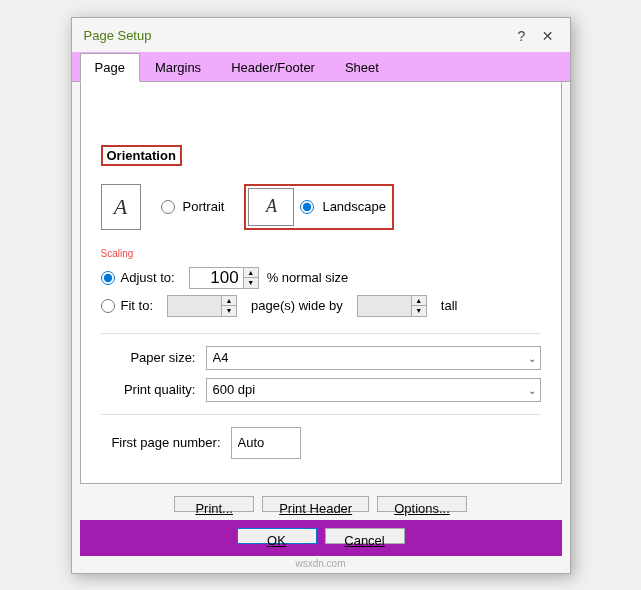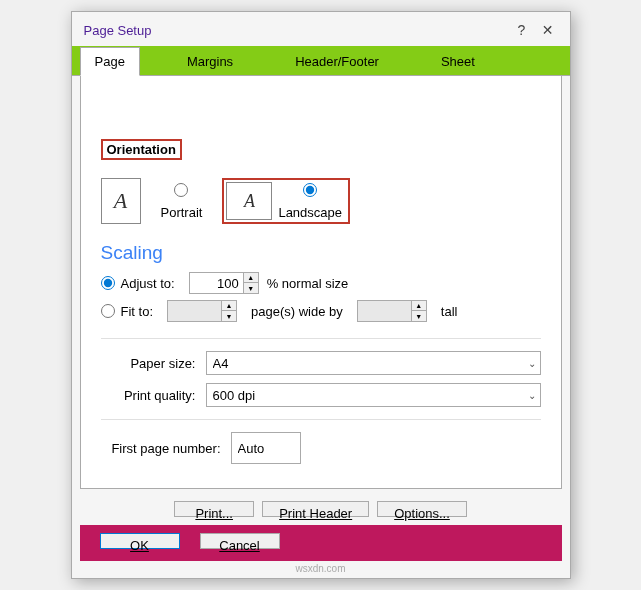--- a/index.html
+++ b/index.html
@@ -27,21 +27,21 @@
       background: #f5f5f5;
       padding: 8px 12px 6px 12px;
       display: flex;
       align-items: center;
       justify-content: space-between;
       border-bottom: none;
     }
     .title-bar-title {
       font-size: 13px;
       font-weight: normal;
-      color: #4c1d95;
+      color: #4d7c0f;
     }
     .title-bar-controls {
       display: flex;
       gap: 6px;
       align-items: center;
     }
     .title-btn {
       background: none;
       border: none;
       cursor: pointer;
@@ -51,22 +51,21 @@
       height: 20px;
       display: flex;
       align-items: center;
       justify-content: center;
     }
 
     .tab-bar {
       display: flex;
       border-bottom: 1px solid #aaa;
       padding: 0 8px;
-      background: #84cc16;
-      gap: 32px;
+      background: #f0abfc;
     }
     .tab {
       padding: 6px 14px;
       cursor: pointer;
       border: 1px solid transparent;
       border-bottom: none;
       font-size: 13px;
       color: #000;
       background: transparent;
       position: relative;
@@ -101,21 +100,20 @@
       display: flex;
       align-items: center;
       gap: 20px;
       margin-bottom: 18px;
     }
     .orient-option {
       display: flex;
       align-items: center;
       gap: 8px;
       cursor: pointer;
-      flex-direction: column;
     }
     .orient-icon {
       width: 40px;
       height: 46px;
       border: 1px solid #888;
       display: flex;
       align-items: center;
       justify-content: center;
       background: white;
       font-size: 22px;
@@ -144,40 +142,40 @@
       height: 14px;
     }
     .radio-label {
       font-size: 13px;
     }
 
     .scaling-section {
       margin-bottom: 16px;
     }
     .scaling-title {
-      font-size: 19px;
+      font-size: 10px;
       font-weight: normal;
       margin-bottom: 8px;
-      color: #3b82f6;
+      color: #ef4444;
     }
     .scaling-row {
       display: flex;
       align-items: center;
       gap: 8px;
       margin-bottom: 6px;
     }
     .spinner-group {
       display: flex;
       align-items: center;
     }
     .spinner-input {
       width: 55px;
       border: 1px solid #aaa;
       padding: 2px 4px;
-      font-size: 13px;
+      font-size: 17px;
       height: 22px;
       text-align: right;
     }
     .spinner-input.empty {
       background: #e8e8e8;
       color: transparent;
     }
     .spinner-btns {
       display: flex;
       flex-direction: column;
@@ -256,24 +254,24 @@
     .buttons-row {
       display: flex;
       justify-content: center;
       gap: 8px;
       padding: 12px 20px 8px;
       background: #f5f5f5;
       margin: 0 8px;
     }
     .bottom-row {
       display: flex;
-      justify-content: flex-start;
-      gap: 20px;
+      justify-content: center;
+      gap: 8px;
       padding: 8px 20px 12px;
-      background: #be185d;
+      background: #a21caf;
       margin: 0 8px;
     }
     .btn {
       padding: 4px 16px;
       font-size: 13px;
       border: 1px solid #aaa;
       background: #f0f0f0;
       cursor: pointer;
       min-width: 80px;
       height: 16px;

